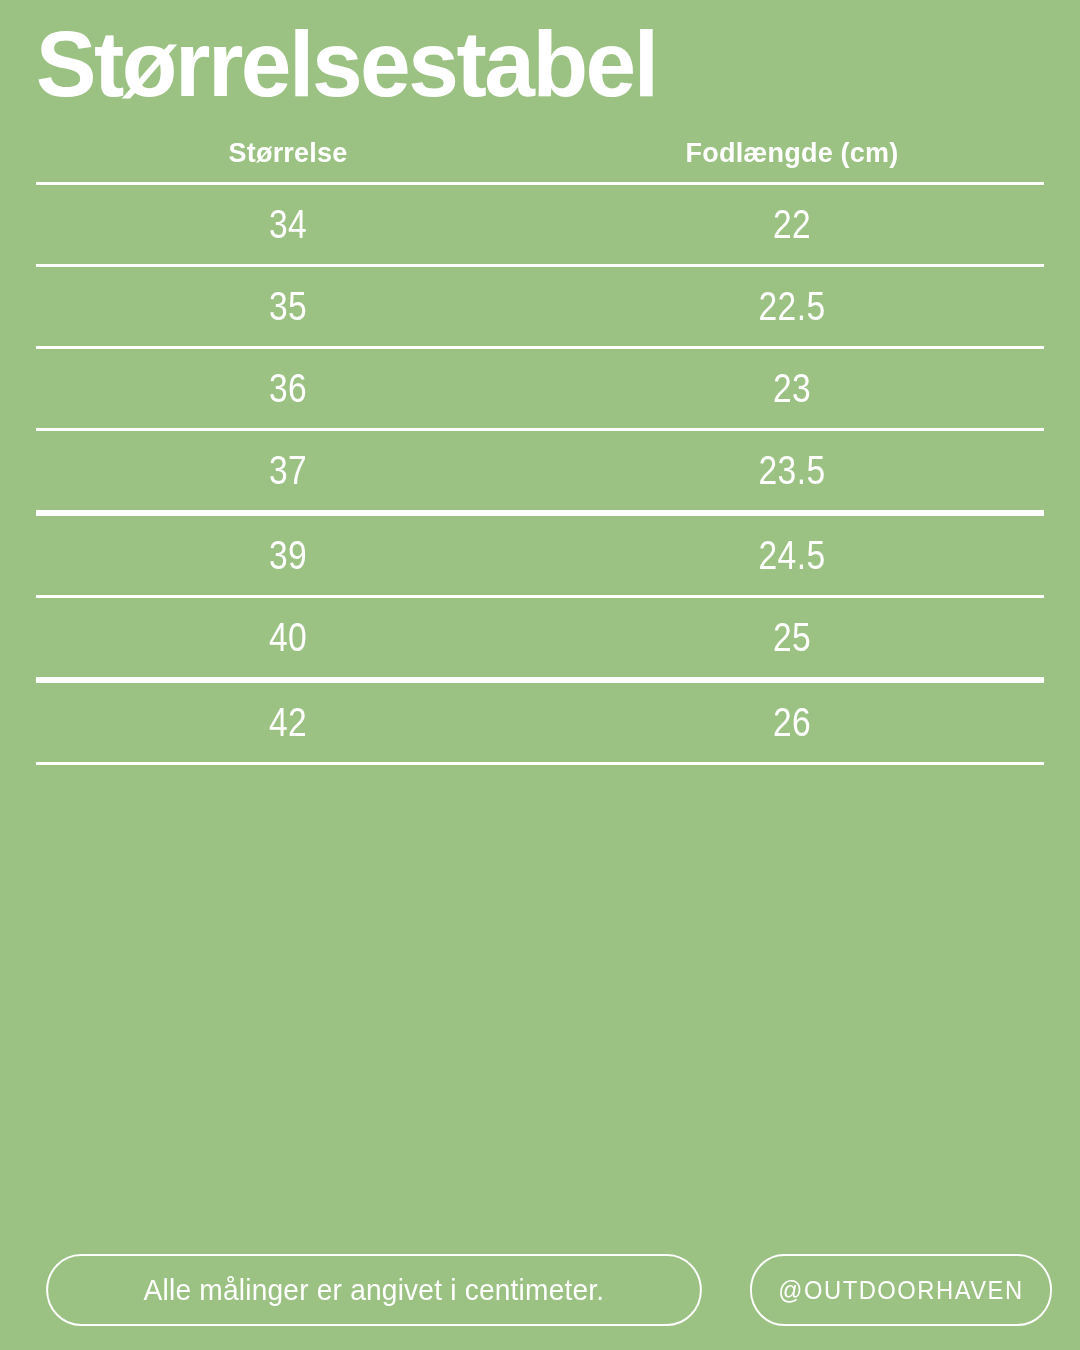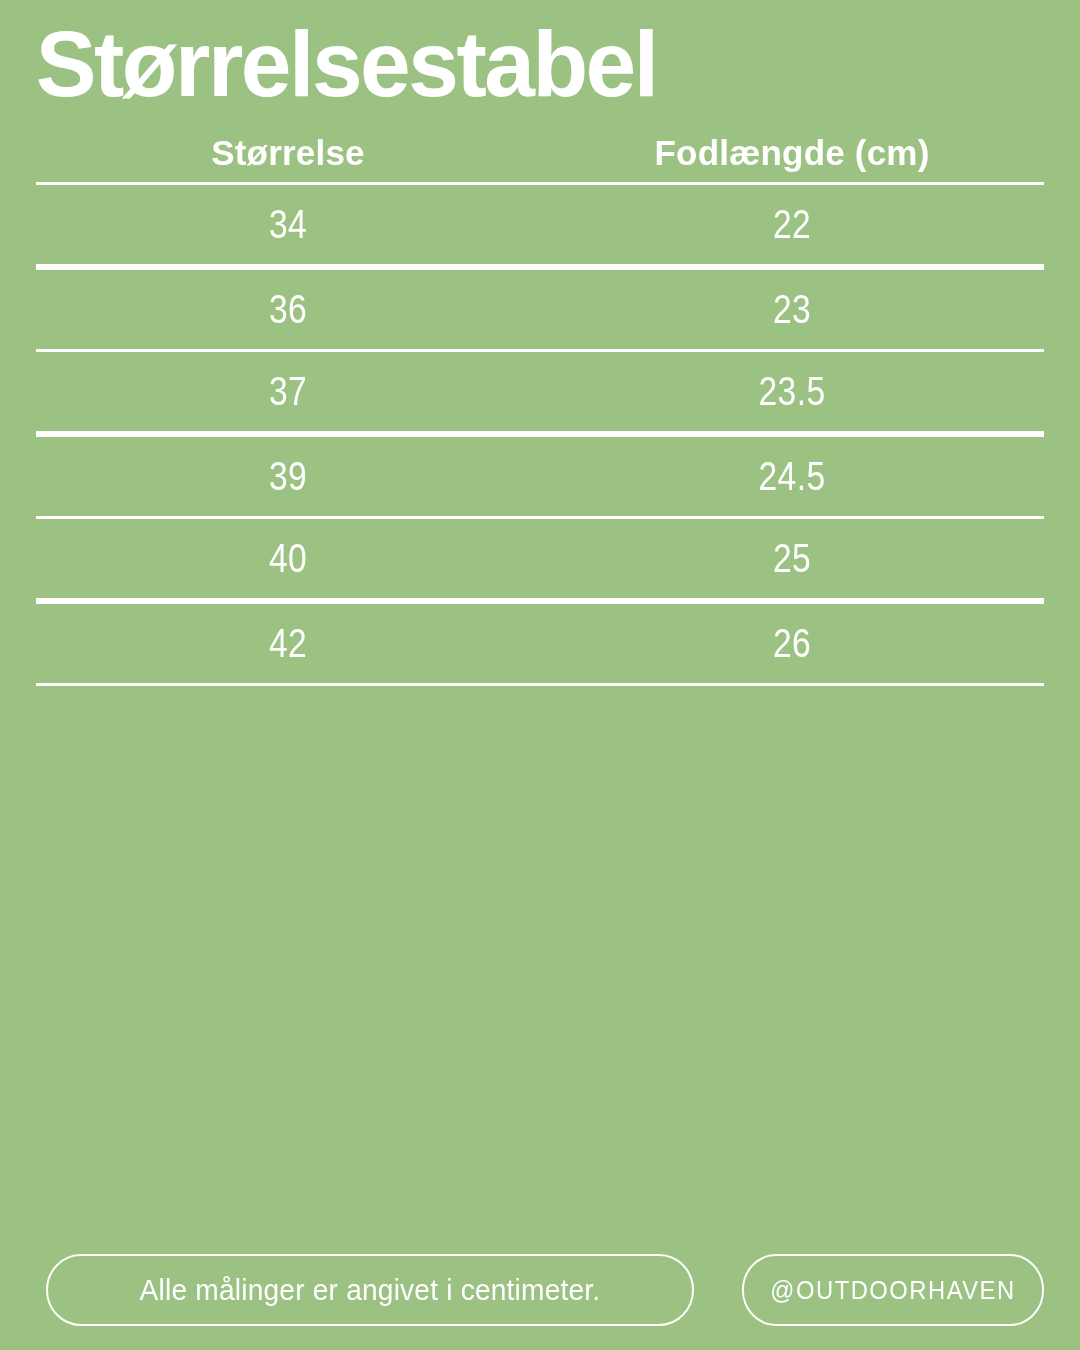--- a/index.html
+++ b/index.html
@@ -46,21 +46,21 @@
 
   .table-header {
     display: flex;
     height: 58px;
     align-items: center;
   }
 
   .th {
     color: #ffffff;
     font-weight: 700;
-    font-size: 35px;
+    font-size: 27px;
     text-align: center;
     letter-spacing: 0.2px;
     white-space: nowrap;
   }
 
   .col-size   { flex: 0 0 50%; }
   .col-length { flex: 0 0 50%; }
 
   .divider {
     height: 3px;
@@ -81,21 +81,21 @@
     text-align: center;
     letter-spacing: 0.5px;
     transform: scaleX(0.82);
     white-space: nowrap;
   }
 
   
   .footer {
     position: absolute;
     left: 36px;
-    right: 28px;
+    right: 20px;
     bottom: 24px;
     display: flex;
     gap: 30px;
     align-items: center;
   }
 
   .pill {
     border: 2px solid #ffffff;
     border-radius: 40px;
     height: 72px;
@@ -137,20 +137,24 @@
     </div>
 
     <div class="divider"></div>
 
     <div class="row">
       <div class="td col-size">34</div>
       <div class="td col-length">22</div>
     </div>
     <div class="divider"></div>
 
+    <div class="row">
+      <div class="td col-size">35</div>
+      <div class="td col-length">22.5</div>
+    </div>
     <div class="divider"></div>
 
     <div class="row">
       <div class="td col-size">36</div>
       <div class="td col-length">23</div>
     </div>
     <div class="divider"></div>
 
     <div class="row">
       <div class="td col-size">37</div>

